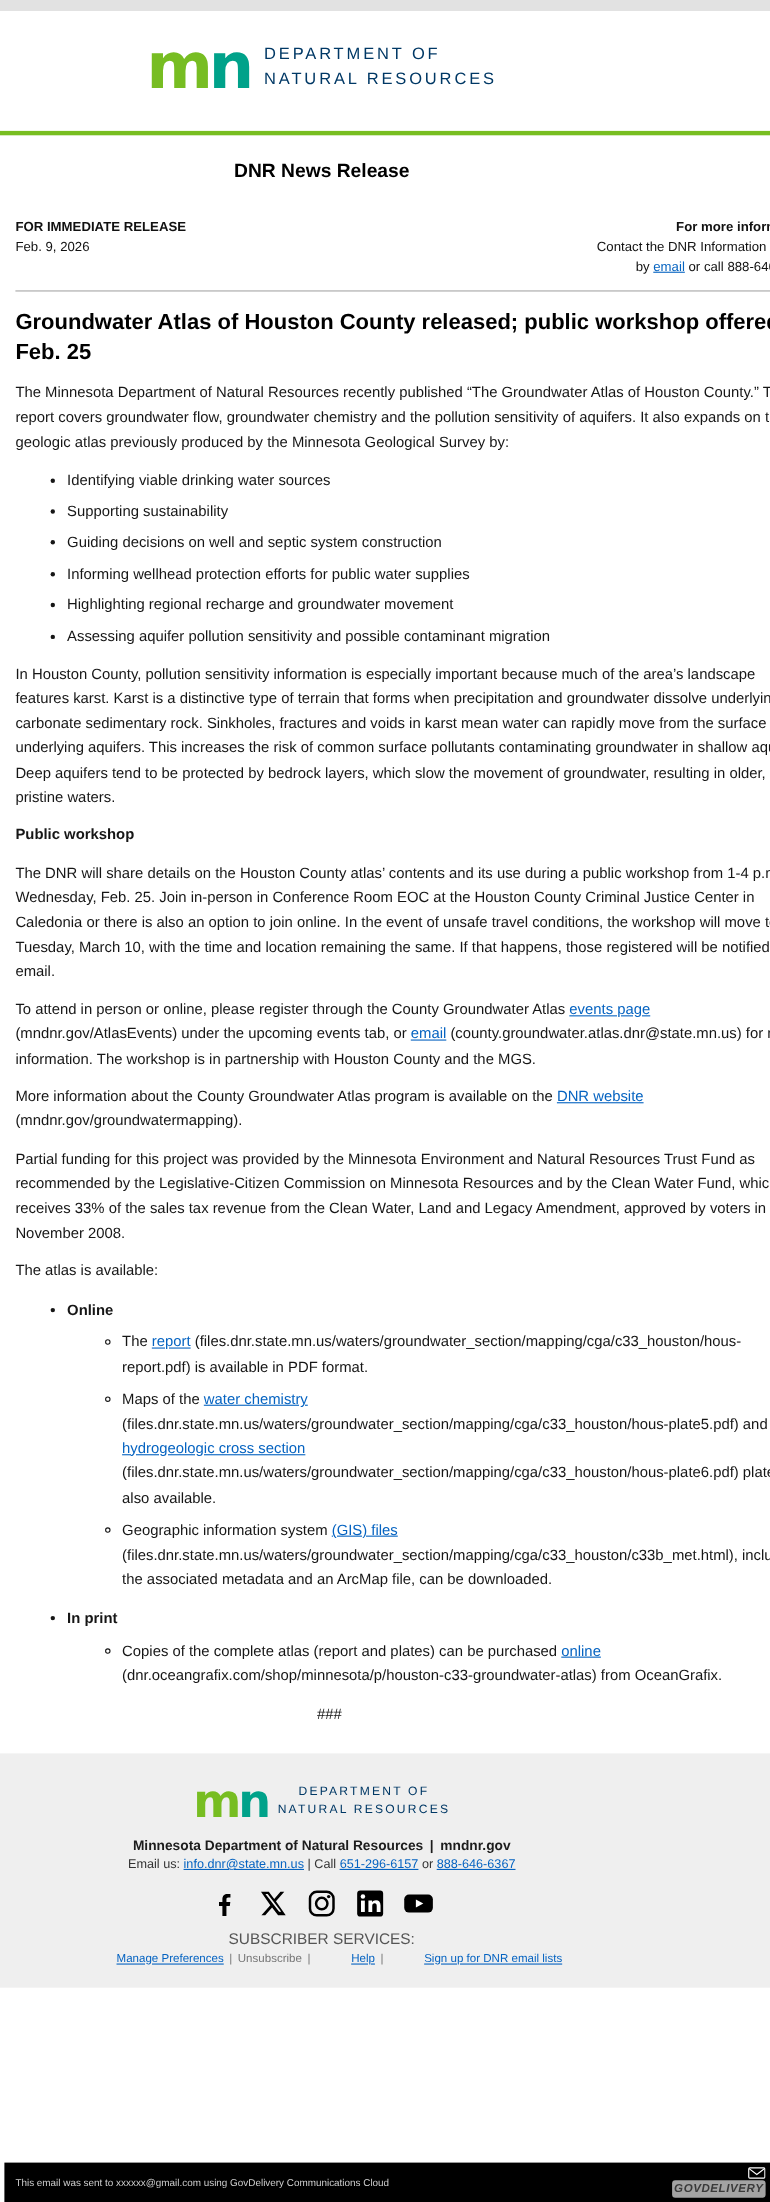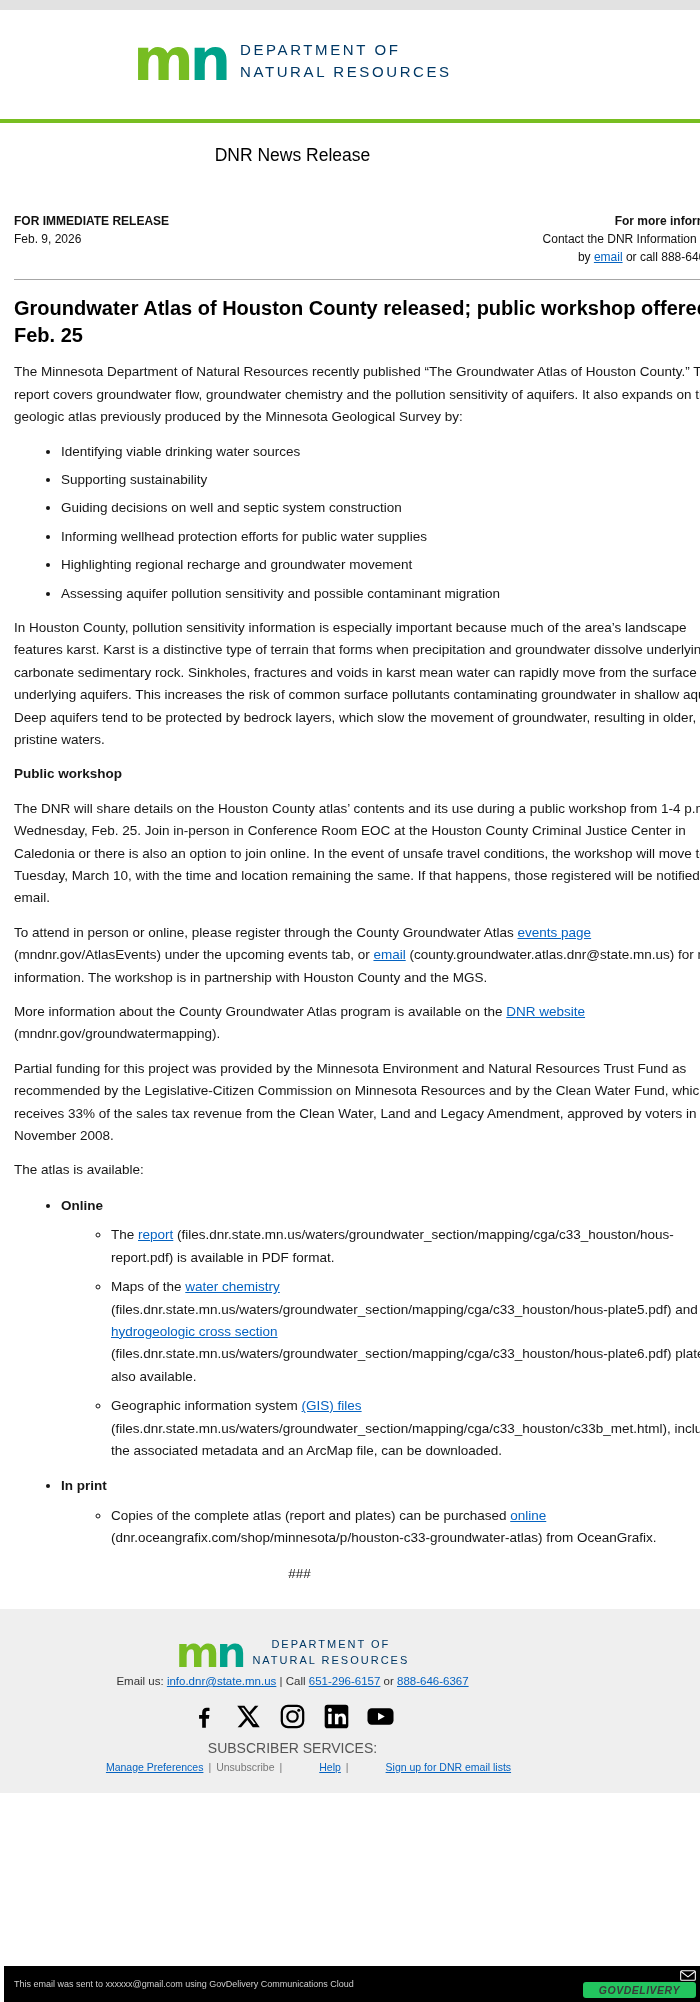--- a/index.html
+++ b/index.html
@@ -12,25 +12,25 @@
   
   .masthead { padding:26px 0 34px; }
   .logo { display:flex; align-items:center; justify-content:center; width:585px; gap:13px; }
   .mn { font-family:"DejaVu Sans", sans-serif; font-weight:800; font-size:58px; line-height:.85; letter-spacing:-4px; }
   .mn-m { color:#77bd22; }
   .mn-n { color:#00a28a; }
   .brand { font-weight:normal; color:#003865; font-size:15px; letter-spacing:2.6px; line-height:1.45; }
   .green-rule { width:750px; height:4px; background:#78be21; }
 
   .inner585 { width:585px; }
-  .nr-title { margin:22px 0 4px; text-align:center; font-size:17.5px; font-weight:normal; color:#000; }
+  .nr-title { margin:22px 0 15px; text-align:center; font-size:17.5px; font-weight:bold; color:#000; }
 
   .contact-row { display:flex; justify-content:space-between; width:750px; padding:16px 14px 0; font-size:12px; line-height:1.5; color:#111; }
   .contact-block { text-align:right; }
-  .b { font-weight:bold;margin-top:26px; }
+  .b { font-weight:bold; }
 
   .rule { border:none; border-top:1px solid #a6a6a6; margin:13px 14px 0; }
 
   
   article.body { padding:0 14px; font-size:13.5px; line-height:1.66; color:#161616; overflow-wrap:break-word; }
   article.body h1 { font-size:20px; line-height:1.35; margin:15px 0 6px; color:#000; font-weight:bold; }
   article.body p { margin:12px 0; }
   a.lnk { color:#0563c1; text-decoration:underline; cursor:pointer; }
   ul.l1 { list-style:disc; margin:12px 0; padding-left:47px; }
   ul.l1 > li { margin:6px 0; }
@@ -55,21 +55,21 @@
   .sublinks { margin-top:5px; font-size:10.5px; color:#777; }
   .sublinks .sep { margin:0 5px; }
   .sublinks a { color:#0563c1;padding-left:32px; }
 
   
   .bottom-bar { position:absolute; left:4px; bottom:0; width:700px; height:36px; background:#000;
     display:flex; align-items:center; justify-content:space-between; padding:0 8px 0 10px; }
   .sent { color:#cfcfcf; font-size:9px; }
   .gd-wrap { display:flex; flex-direction:column; align-items:flex-end; gap:1px; }
   .env { line-height:0; }
-  .gd-box { background:#22c55e; border-radius:3px; padding:2px 16px; font-size:10.5px; font-weight:bold; font-style:italic; color:#3a3a3a; letter-spacing:.5px; }
+  .gd-box { background:#a3a3a3; border-radius:3px; padding:2px 2px; font-size:10.5px; font-weight:bold; font-style:italic; color:#3a3a3a; letter-spacing:.5px; }
 </style>
 </head>
 <body>
 
 <div class="page">
   <div class="topbar"></div>
 
   <div class="email">
 
     <header class="masthead">
@@ -152,20 +152,21 @@
 
     <footer class="footer">
       <div class="finner">
         <div class="logo small">
           <div class="mn"><span class="mn-m">m</span><span class="mn-n">n</span></div>
           <div class="brand">
             <div>DEPARTMENT OF</div>
             <div>NATURAL RESOURCES</div>
           </div>
         </div>
+        <div class="org"><span>Minnesota Department of Natural Resources</span><span class="sep">|</span><span>mndnr.gov</span></div>
         <div class="fcontact"><span>Email us: </span><a href="#" class="lnk">info.dnr@state.mn.us</a><span> | Call </span><a href="#" class="lnk">651-296-6157</a><span> or </span><a href="#" class="lnk">888-646-6367</a></div>
 
         <div class="social">
           <a href="#">
               <span class="env"><svg viewBox="0 0 24 24" fill="#000">
                   <path d="M13.2 22v-8.1h2.72l.41-3.16H13.2V8.72c0-.915.254-1.539 1.566-1.539h1.673V4.354c-.289-.038-1.283-.124-2.439-.124-2.414 0-4.066 1.473-4.066 4.178v2.33H7.2v3.162h2.734V22h3.266z"></path>
                 </svg></span>
             </a>
           <a href="#">
               <span class="env"><svg viewBox="0 0 24 24" fill="#000">

